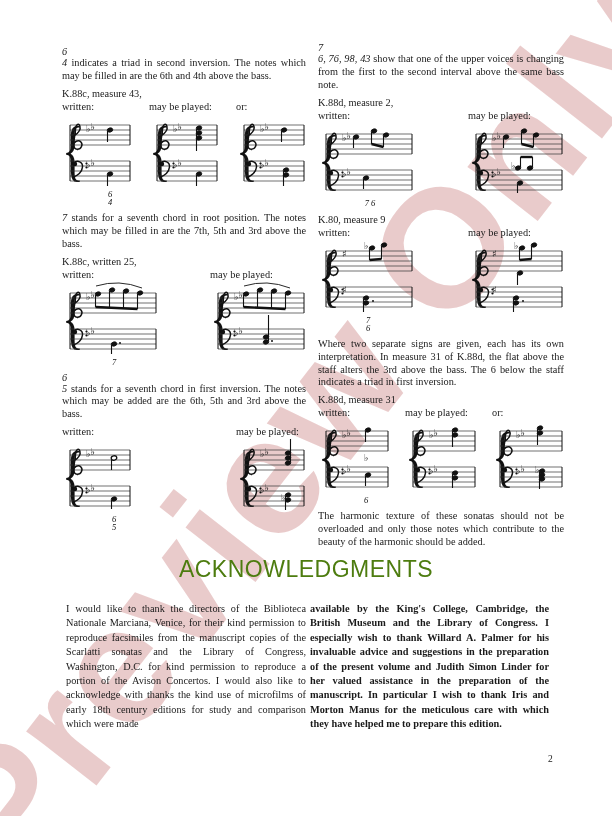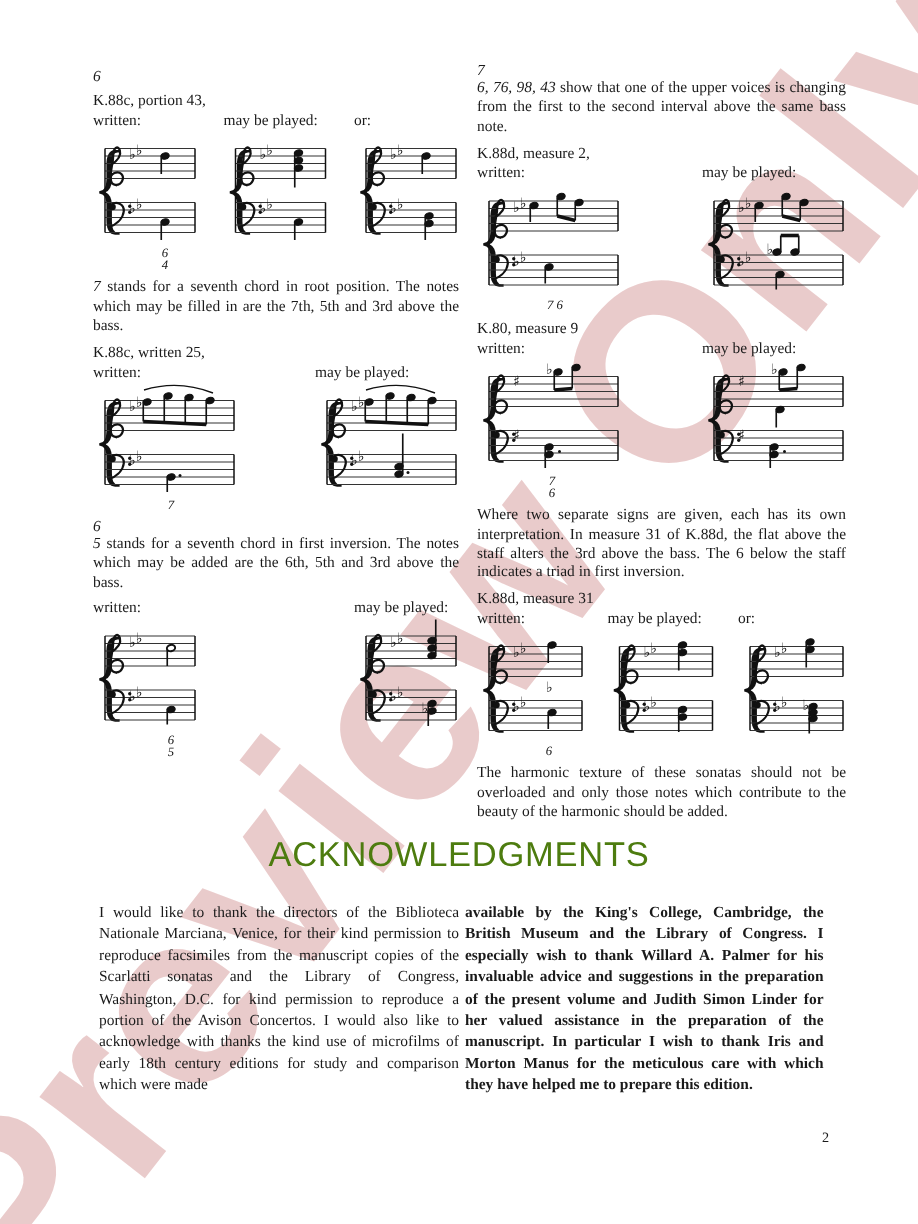--- a/index.html
+++ b/index.html
@@ -38,22 +38,23 @@
   .pageno{position:absolute;left:548px;top:754px;z-index:1;font-size:9.5px;}
 </style>
 </head>
 <body>
 
 <div class="page">
   <div class="watermark" style="color: rgb(205, 133, 133);">Preview Only</div>
 
   <div class="col col-left" id="col-left">
       <div class="figline">6</div>
+      <div class="para"><span class="lead">4</span> indicates a triad in second inversion. The notes which may be filled in are the 6th and 4th above the bass.</div>
       <div class="example">
-        <div class="source">K.88c, portion 43,</div>
+        <div class="source">K.88c, measure 43,</div>
         <div class="snip-row">
           <div class="snip" style="width: 70px;">
             <div class="cap">written:</div>
             <svg width="70" height="92" viewBox="0 0 70 92">
               <text x="0" y="0" font-size="48" font-family="&quot;Liberation Serif&quot;,serif" fill="#111" transform="translate(0,58) scale(0.95,1.42)">{</text>
               <line x1="8" y1="10" x2="68" y2="10" stroke="#333" stroke-width="0.7"></line>
               <line x1="8" y1="15" x2="68" y2="15" stroke="#333" stroke-width="0.7"></line>
               <line x1="8" y1="20" x2="68" y2="20" stroke="#333" stroke-width="0.7"></line>
               <line x1="8" y1="25" x2="68" y2="25" stroke="#333" stroke-width="0.7"></line>
               <line x1="8" y1="30" x2="68" y2="30" stroke="#333" stroke-width="0.7"></line>

